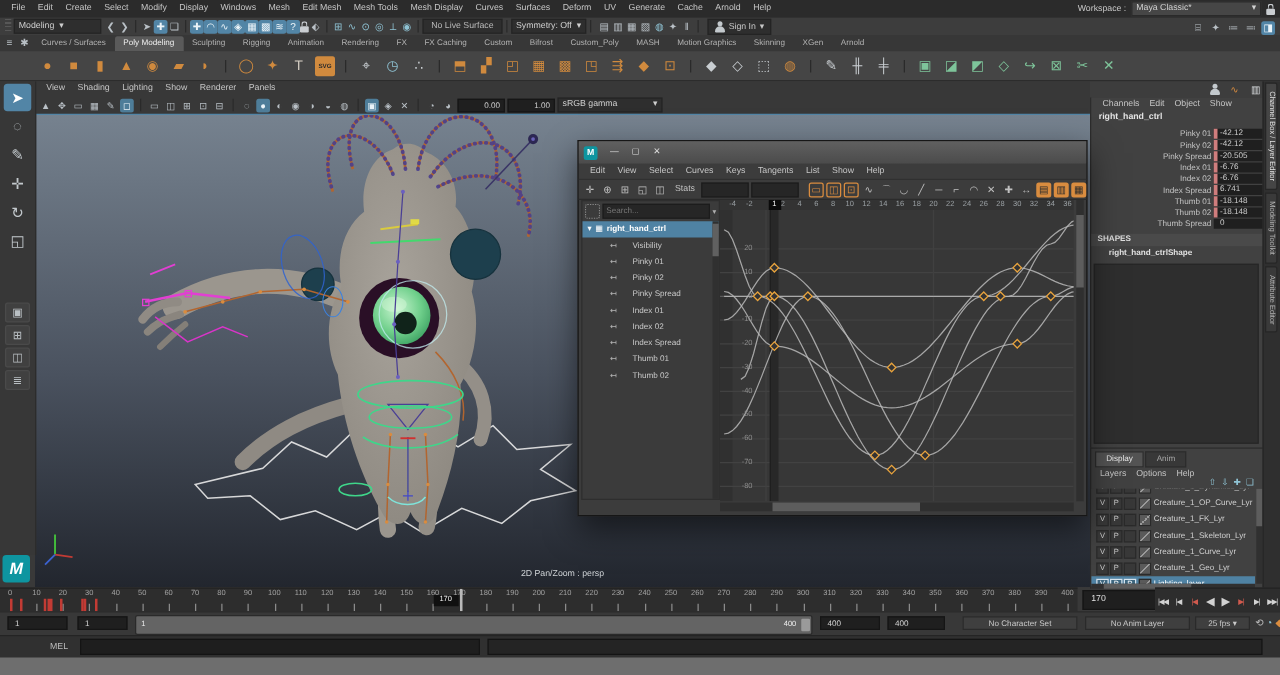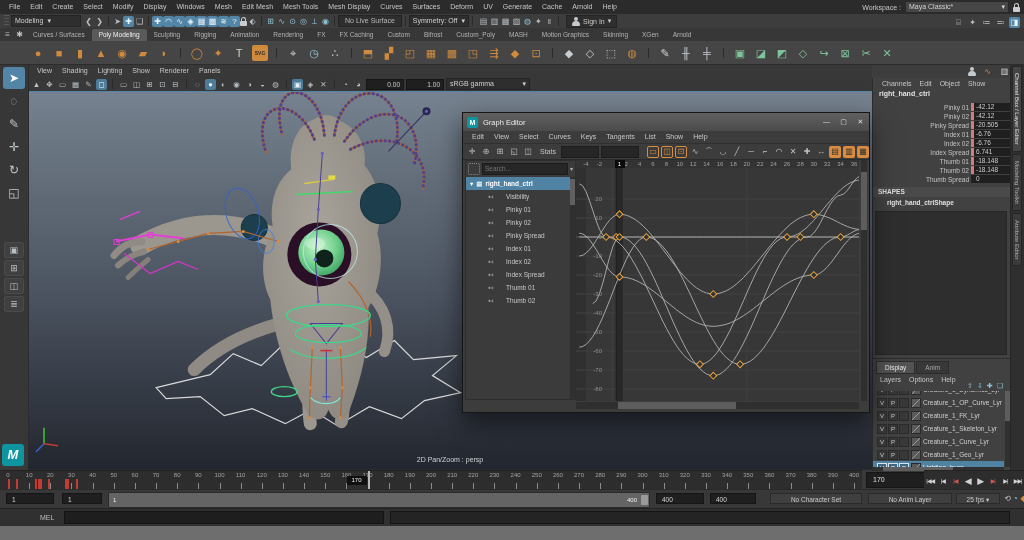--- a/index.html
+++ b/index.html
@@ -651,21 +651,20 @@
 
   <div id="sidetabs" class="abs">
       <div class="side-tab active">Channel Box / Layer Editor</div>
       <div class="side-tab">Modeling Toolkit</div>
       <div class="side-tab">Attribute Editor</div>
     </div>
 
   <div id="ge" class="abs">
     <div id="ge-title">
       <div id="ge-mayaicon">M</div>
-      <div id="ge-title-label">Graph Editor</div>
       <div id="ge-winbtns" class="row">
           <div class="winbtn">—</div>
           <div class="winbtn">▢</div>
           <div class="winbtn">✕</div>
         </div>
     </div>
     <div id="ge-menus">
         <div class="menu-item">Edit</div>
         <div class="menu-item">View</div>
         <div class="menu-item">Select</div>

